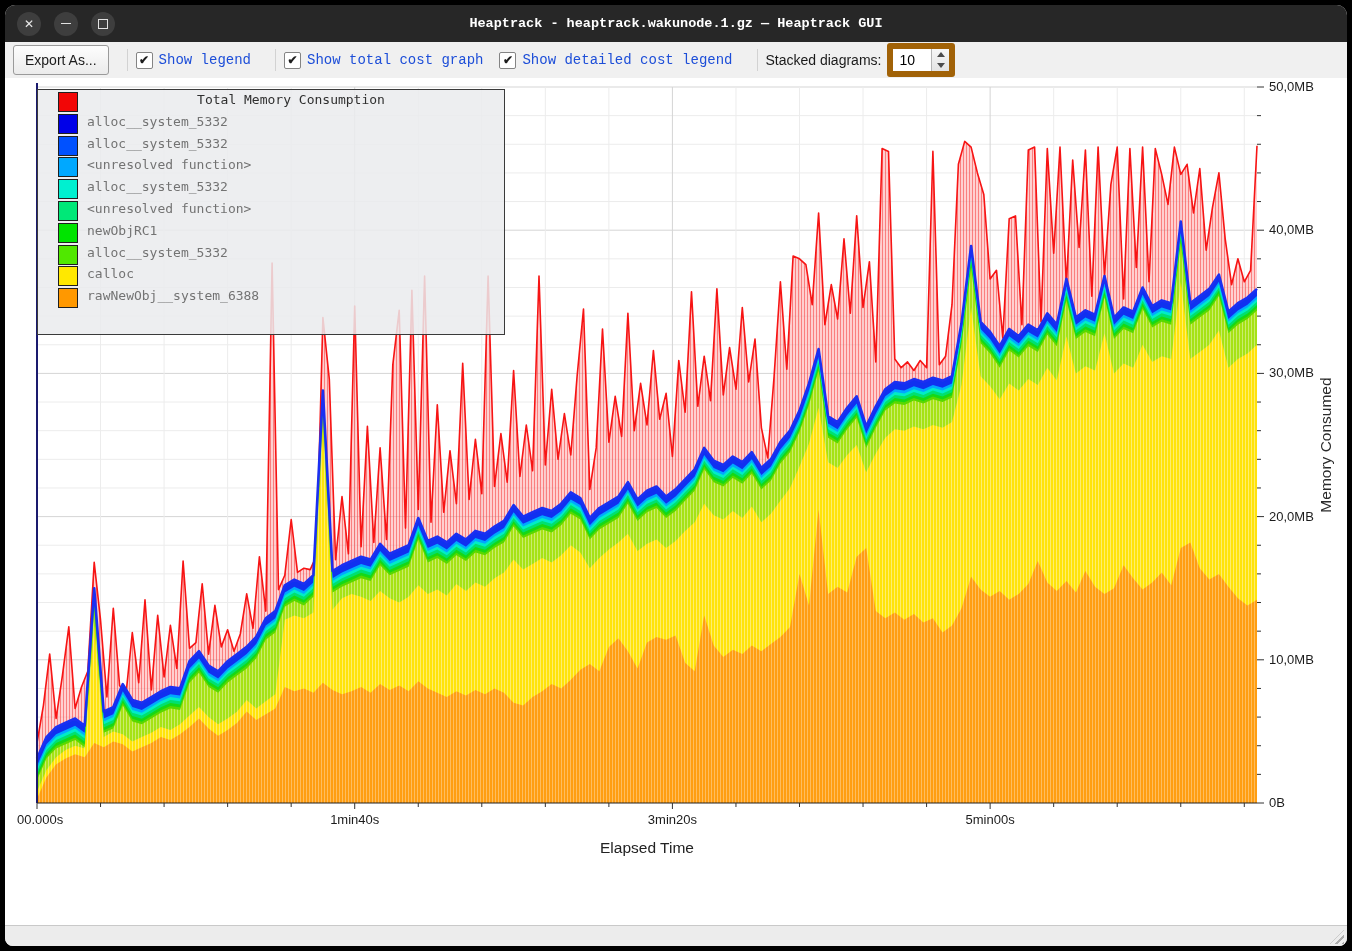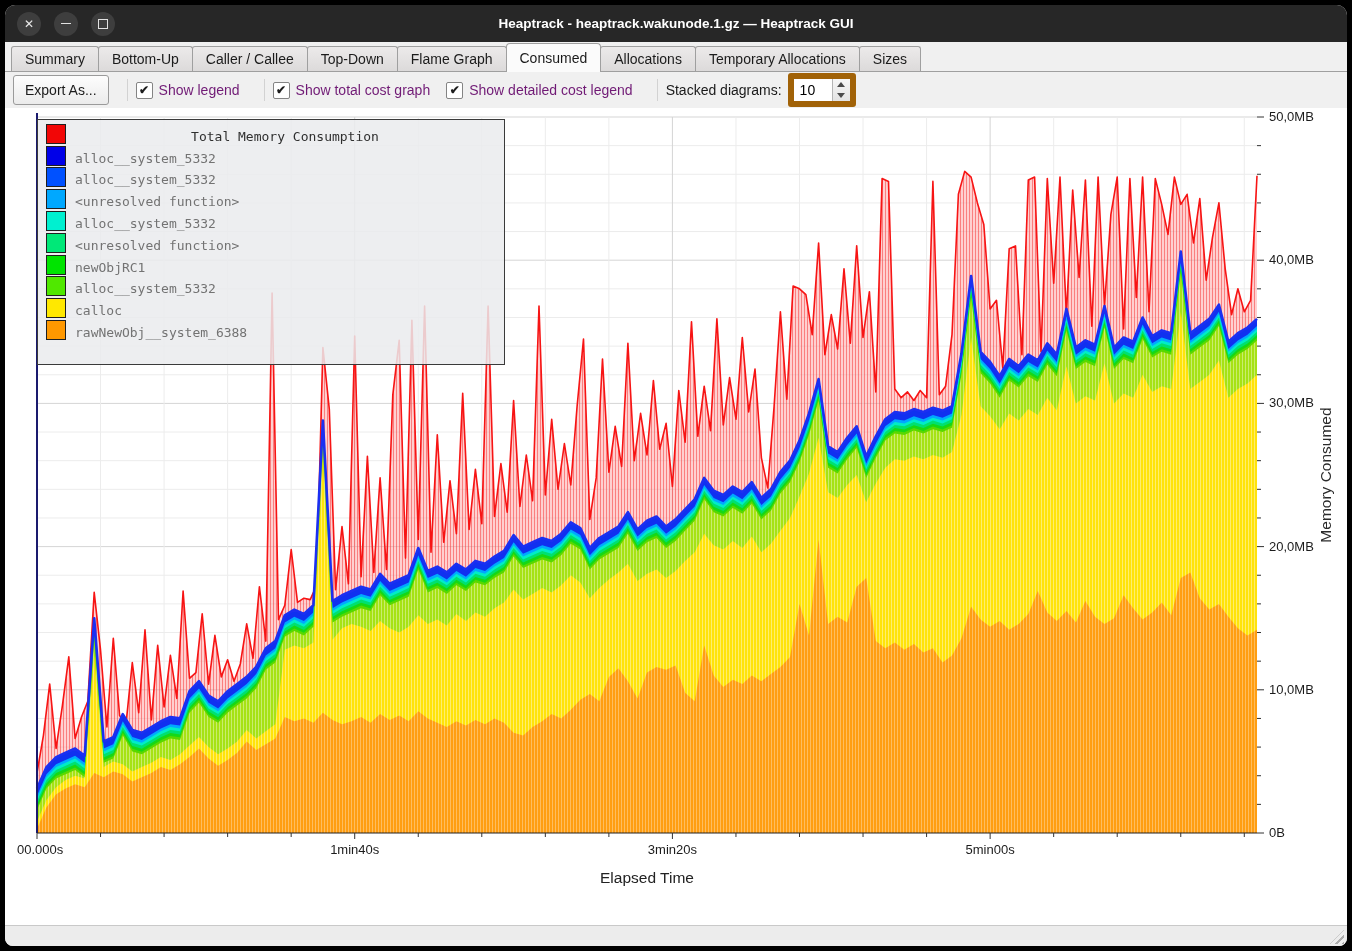--- a/index.html
+++ b/index.html
@@ -6,59 +6,59 @@
     font-family:"Liberation Sans",sans-serif;}
   #window{position:absolute;left:5px;top:5px;width:1342px;height:941px;background:#f0f0f0;
     border-radius:10px 10px 8px 8px;overflow:hidden;display:flex;flex-direction:column;}
   
   #titlebar{height:37px;background:#272727;display:flex;align-items:center;position:relative;flex:0 0 auto;}
   .winbtn{width:24px;height:24px;border-radius:50%;background:#3e3e3e;color:#e9e9e9;display:flex;
     align-items:center;justify-content:center;font-size:12px;margin-left:13px;cursor:default;}
   .winbtn:first-child{margin-left:12px;}
   .maxglyph{width:8px;height:8px;border:1.5px solid #e2e2e2;display:block;}
   .minglyph{width:10px;height:0;border-top:1.8px solid #e2e2e2;display:block;}
-  #wintitle{position:absolute;left:0;right:0;text-align:center;color:#fff;font-weight:bold;font-size:13.5px;}
+  #wintitle{position:absolute;left:0;right:0;text-align:center;color:#fff;font-weight:bold;font-size:13.5px;font-family:Liberation Mono, monospace;}
   
   #menubar{height:26px;background:#f0f0f0;display:flex;align-items:center;padding-left:6px;flex:0 0 auto;}
   .menuitem{padding:3px 9px;font-size:14px;color:#1a1a1a;}
   .menuitem u{text-decoration:underline;text-underline-offset:2px;}
   
   #tabbar{height:29px;background:#f0f0f0;display:flex;align-items:flex-end;padding-left:6px;
     border-bottom:1px solid #9f9f9f;flex:0 0 auto;}
   .tab{height:24px;display:flex;align-items:center;padding:0 13px;font-size:14px;color:#1b1b1b;
     background:linear-gradient(#eceaea,#dcdada);border:1px solid #9f9f9f;border-bottom:none;
     border-radius:3px 3px 0 0;margin-right:-1px;position:relative;}
   .tab.active{background:#fbfbfb;height:28px;z-index:2;border-radius:4px 4px 0 0;margin-bottom:-1px;}
   
   #toolbar{height:36px;background:#f0f0f0;display:flex;align-items:center;padding-left:8px;flex:0 0 auto;}
   #export-btn{font-size:14px;color:#1b1b1b;padding:6px 11px;border:1px solid #9a9a9a;border-radius:3px;
     background:linear-gradient(#fdfdfd,#ebebeb);margin-right:10px;}
   .vsep{width:1px;height:22px;background:#d2d2d2;margin:0 8px;}
   .cb{display:flex;align-items:center;margin-right:16px;}
   .cbbox{width:15px;height:15px;background:#fff;border:1px solid #848484;border-radius:2px;display:flex;
     align-items:center;justify-content:center;font-size:12px;font-weight:bold;color:#1d1d1d;margin-right:6px;}
-  .cblabel{font-size:14px;color:#701a75;}
+  .cblabel{font-size:14px;color:#1d4ed8;font-family:Liberation Mono, monospace;}
   #spin-row{display:flex;align-items:center;}
   #spin-label{font-size:14px;color:#1a1a1a;margin-right:6px;text-align:center;}
   #spinbox{display:flex;border:6px solid #a16207;border-radius:3px;background:#fff;height:22px;overflow:hidden;}
   #spin-value{width:30px;border:none;outline:none;font-size:14px;text-align:left;padding-left:6px;
     font-family:"Liberation Sans",sans-serif;}
   #spin-btns{width:17px;background:linear-gradient(#f7f7f7,#e3e3e3);border-left:1px solid #b5b5b5;
     display:flex;flex-direction:column;}
   .spin-up,.spin-down{flex:1;display:flex;align-items:center;justify-content:center;}
   .tri-up{width:0;height:0;border-left:4px solid transparent;border-right:4px solid transparent;
     border-bottom:5px solid #4a4a4a;}
   .tri-down{width:0;height:0;border-left:4px solid transparent;border-right:4px solid transparent;
     border-top:5px solid #4a4a4a;}
   
   #chart-wrap{flex:1;background:#fff;position:relative;}
   #chart-svg{position:absolute;left:0;top:0;}
   #legend{position:absolute;left:32px;top:11px;width:468px;height:246px;
     background:rgba(234,235,237,0.85);border:1px solid #3a3a3a;padding:2px 0;box-sizing:border-box;}
-  .lrow{display:flex;align-items:flex-end;height:21.8px;padding-left:8px;}
+  .lrow{display:flex;align-items:flex-start;height:21.8px;padding-left:20px;}
   .swatch{width:18px;height:18px;border:1px solid #1f1f1f;flex:0 0 auto;}
   .llabel{font-family:"DejaVu Sans Mono",monospace;font-size:13px;color:#737373;margin-left:9px;white-space:pre;}
   .llabel.center{flex:1;text-align:center;margin-left:0;color:#2f2f2f;}
   
   #statusbar{height:20px;background:#ececec;border-top:1px solid #c9c9c9;position:relative;flex:0 0 auto;}
   #grip{position:absolute;right:3px;bottom:2px;width:14px;height:14px;
     background:repeating-linear-gradient(135deg,transparent 0 3px,#ababab 3px 5px);
     clip-path:polygon(100% 0,100% 100%,0 100%);}
 </style>
 </head>
@@ -73,31 +73,20 @@
     <div class="winbtn">
       <span class="minglyph"></span>
     </div>
     <div class="winbtn">
       <span class="maxglyph"></span>
     </div>
     <div id="wintitle">Heaptrack - heaptrack.wakunode.1.gz — Heaptrack GUI</div>
   </div>
 
 
-  <div id="tabbar">
-      <div class="tab">Summary</div>
-      <div class="tab">Bottom-Up</div>
-      <div class="tab">Caller / Callee</div>
-      <div class="tab">Top-Down</div>
-      <div class="tab">Flame Graph</div>
-      <div class="tab active">Consumed</div>
-      <div class="tab">Allocations</div>
-      <div class="tab">Temporary Allocations</div>
-      <div class="tab">Sizes</div>
-    </div>
 
   <div id="toolbar">
     <button id="export-btn">Export As...</button>
     <div class="vsep"></div>
     <div class="cb">
       <span class="cbbox">✔</span>
       <span class="cblabel">Show legend</span>
     </div>
     <div class="vsep"></div>
     <div class="cb">

